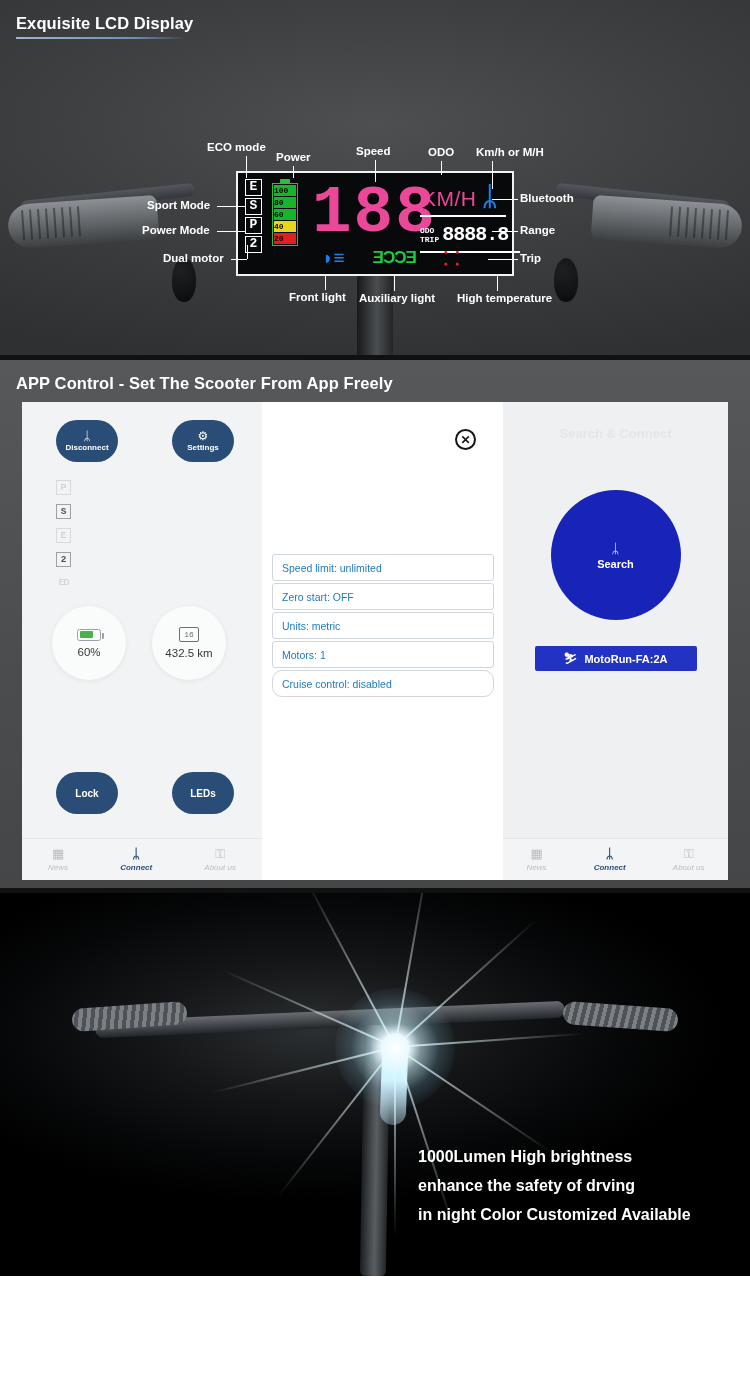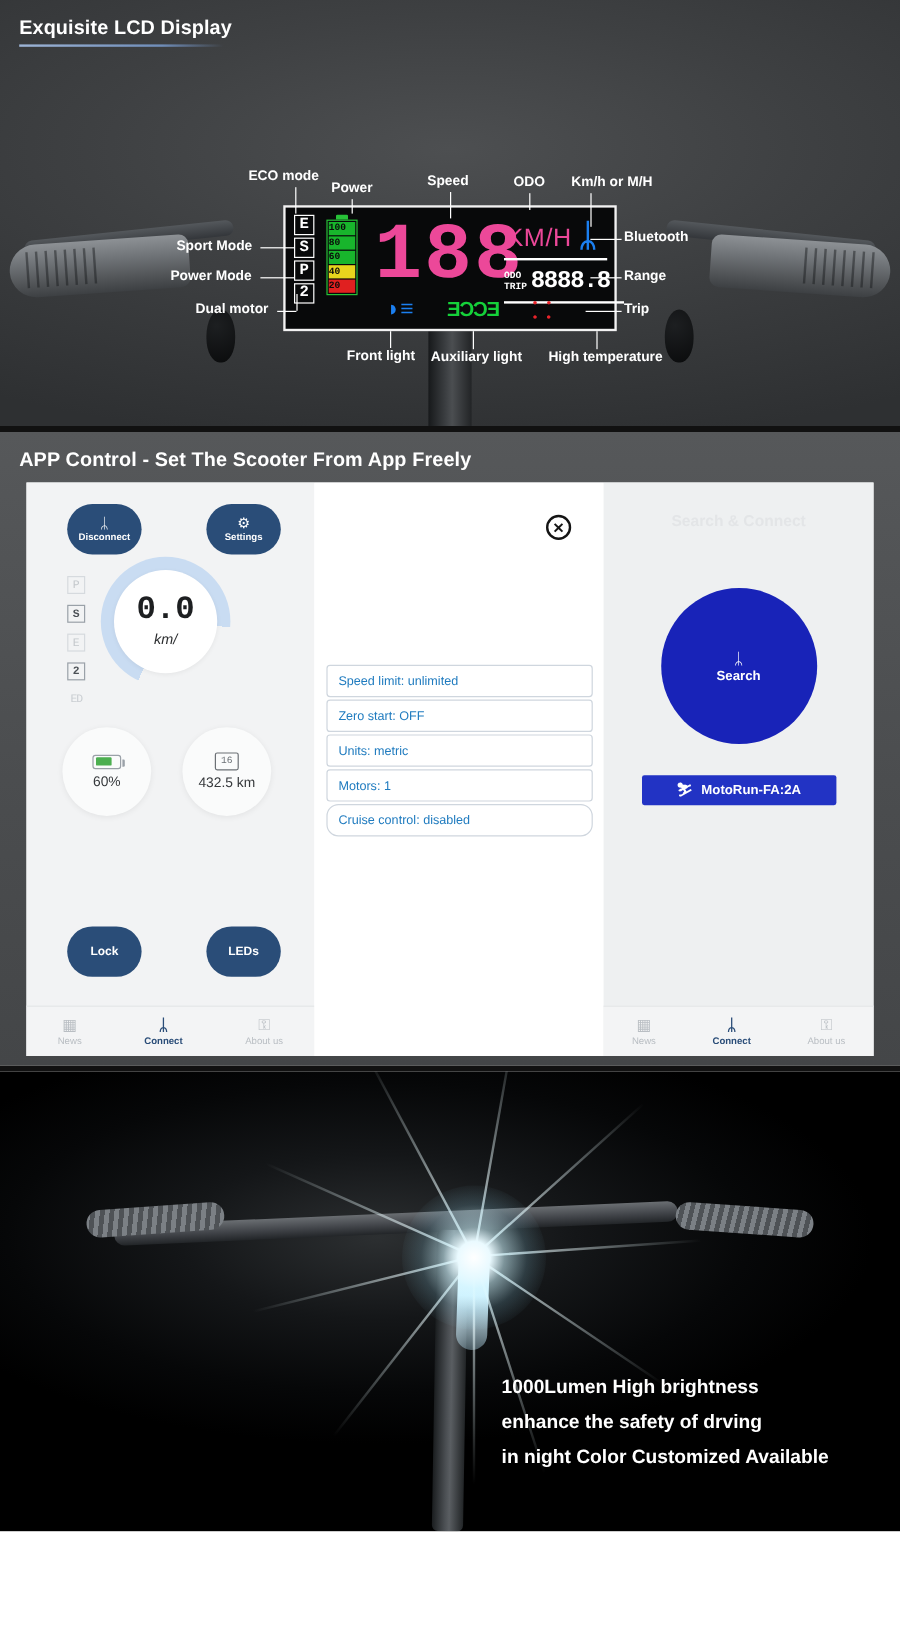--- a/index.html
+++ b/index.html
@@ -198,21 +198,21 @@
     display: flex; align-items: center; justify-content: center; gap: 7px;
     font-size: 11px; font-weight: 600;
   }
 
   .tabbar {
     position: absolute; left: 0; right: 0; bottom: 0; height: 42px; background: #f3f4f5;
     border-top: 1px solid #e4e6e8; display: flex; align-items: center; justify-content: space-around;
   }
   .tab { display: flex; flex-direction: column; align-items: center; gap: 3px; color: #b9bec3; }
   .tab .gly { font-size: 13px; line-height: 13px; }
-  .tab .lbl { font-size: 8px; }
+  .tab .lbl { font-size: 8px; font-style: italic; }
   .tab.active { color: #2a4d78; font-weight: 700; }
 
   
   .light-section {
     position: relative; height: 383px; overflow: hidden;
     background: radial-gradient(ellipse 55% 45% at 42% 36%, #2c2f31 0%, #141618 40%, #060708 75%, #000 100%);
   }
   .hbar {
     position: absolute; left: 95px; top: 118px; width: 470px; height: 17px;
     background: linear-gradient(180deg, #6a6e72, #42454a 55%, #222528);
@@ -388,26 +388,20 @@
         </div>
 
         <div class="mode-col">
           <div class="mm">P</div>
           <div class="mm on">S</div>
           <div class="mm">E</div>
           <div class="mm on">2</div>
           <div class="mm plain">ED</div>
         </div>
 
-        <div class="gauge">
-          <div class="hole">
-            <div class="val">0.0</div>
-            <div class="unit">km/</div>
-          </div>
-        </div>
 
         <div class="circ-card" style="left:30px; top:204px;">
           <span class="batt-mini">
               <i></i>
             </span>
           <span class="cv">60%</span>
         </div>
         <div class="circ-card" style="left:130px; top:204px;">
           <span class="odo-mini">16</span>
           <span class="cv">432.5 km</span>

